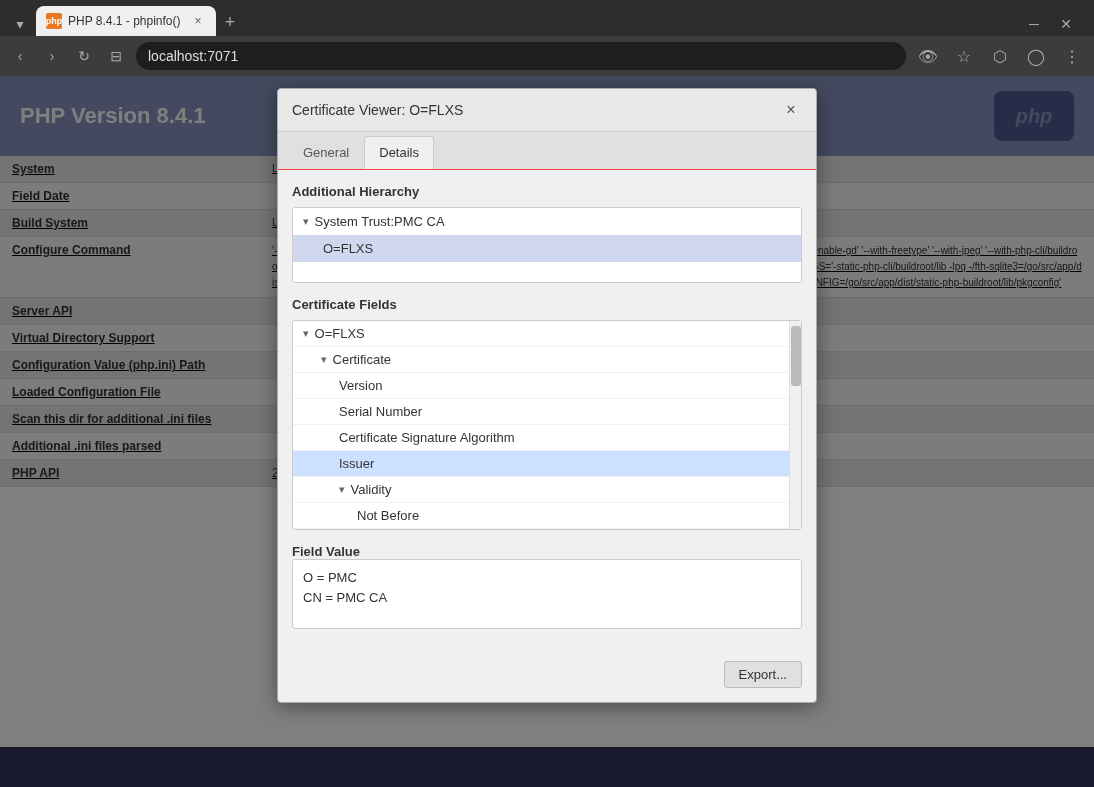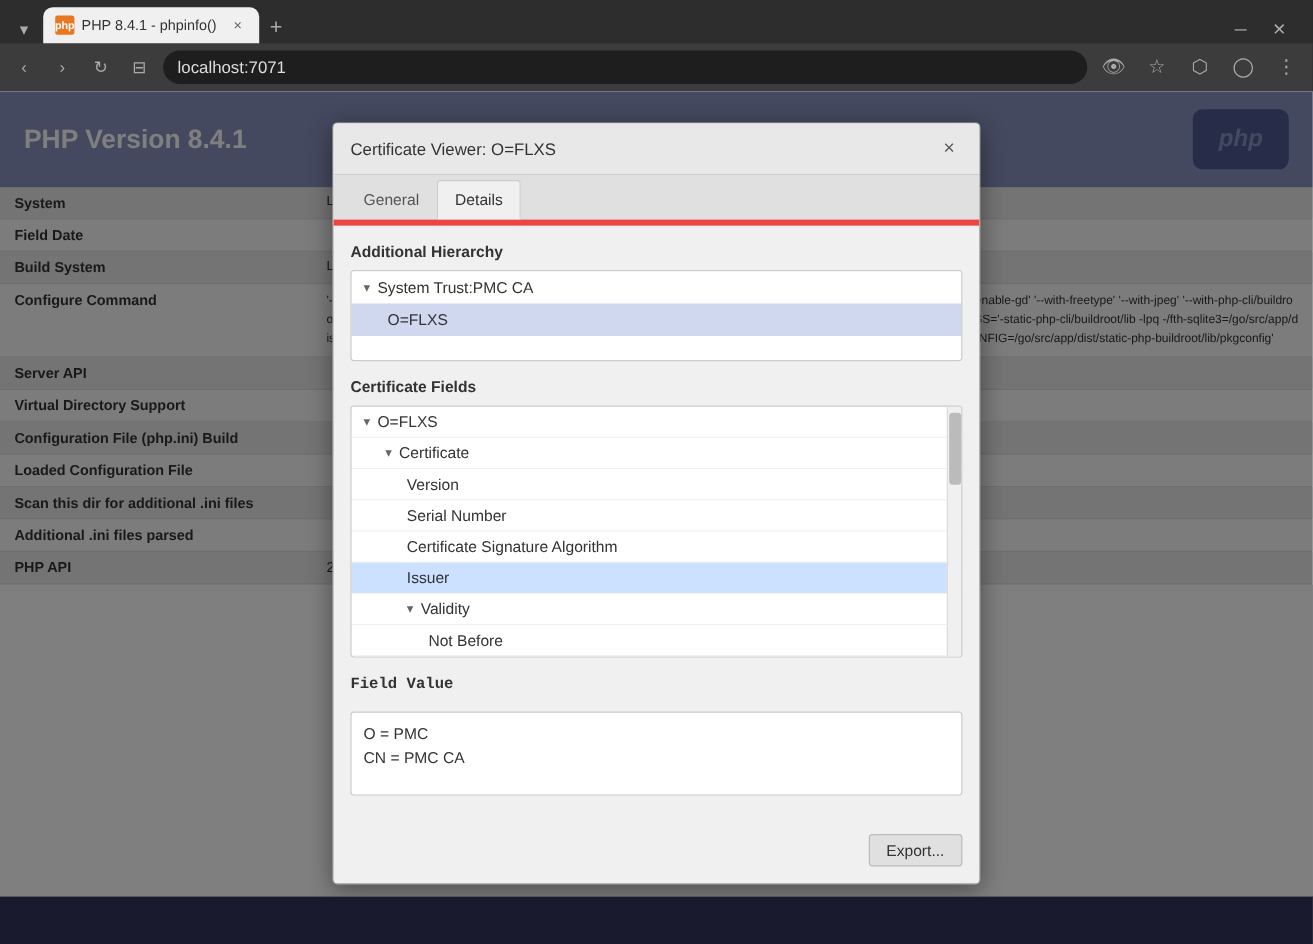--- a/index.html
+++ b/index.html
@@ -178,20 +178,21 @@
 
     .php-logo-text {
       color: #8892be;
       font-size: 20px;
       font-weight: bold;
       font-style: italic;
     }
 
     .php-info-table {
       width: 100%;
+      text-decoration: underline;
     }
 
     .php-info-row {
       display: flex;
       border-bottom: 1px solid #ddd;
     }
 
     .php-info-row:nth-child(odd) {
       background: #e8e8e8;
     }
@@ -221,21 +222,21 @@
     .modal-overlay {
       position: absolute;
       top: 0;
       left: 0;
       width: 100%;
       height: 100%;
       background: rgba(0,0,0,0.5);
       display: flex;
       align-items: flex-start;
       justify-content: center;
-      padding-top: 26px;
+      padding-top: 12px;
       z-index: 100;
     }
 
     .modal {
       background: #f0f0f0;
       border: 1px solid #aaa;
       border-radius: 4px;
       width: 540px;
       max-height: 680px;
       display: flex;
@@ -268,21 +269,21 @@
       font-size: 16px;
       color: #555;
       display: flex;
       align-items: center;
       justify-content: center;
       border-radius: 3px;
     }
 
     .modal-tabs {
       display: flex;
-      border-bottom: 5px solid #ef4444;
+      border-bottom: 1px solid #ef4444;
       background: #e0e0e0;
       padding: 0 10px;
     }
 
     .modal-tab {
       padding: 8px 14px;
       font-size: 13px;
       color: #555;
       cursor: pointer;
       border: 1px solid transparent;
@@ -374,23 +375,22 @@
     .tree-chevron {
       margin-right: 6px;
       color: #666;
       font-size: 11px;
     }
 
     
     .field-value-label {
       font-size: 13px;
       color: #333;
-      margin-bottom: 16px;
+      margin-bottom: 0;
       font-weight: bold;
-      font-family: Liberation Mono, monospace;
     }
 
     .field-value-box {
       border: 1px solid #ccc;
       border-radius: 3px;
       background: #fff;
       padding: 8px 10px;
       min-height: 70px;
       font-size: 13px;
       color: #333;
@@ -505,21 +505,21 @@
 
       <div class="php-info-row">
         <div class="php-info-label">Server API</div>
         <div class="php-info-value"></div>
       </div>
       <div class="php-info-row">
         <div class="php-info-label">Virtual Directory Support</div>
         <div class="php-info-value"></div>
       </div>
       <div class="php-info-row">
-        <div class="php-info-label">Configuration File (php.ini) Build</div>
+        <div class="php-info-label">Configuration Value (php.ini) Path</div>
         <div class="php-info-value"></div>
       </div>
       <div class="php-info-row">
         <div class="php-info-label">Loaded Configuration File</div>
         <div class="php-info-value"></div>
       </div>
       <div class="php-info-row">
         <div class="php-info-label">Scan this dir for additional .ini files</div>
         <div class="php-info-value"></div>
       </div>

